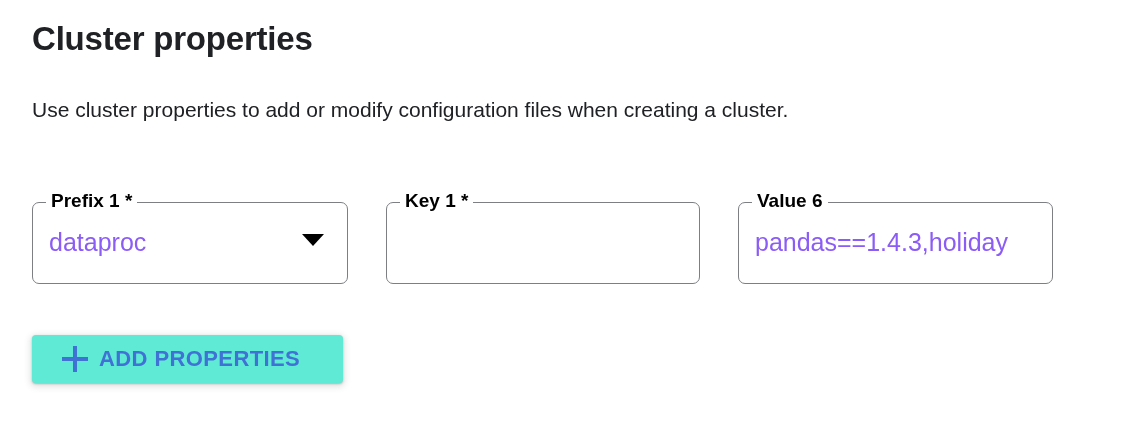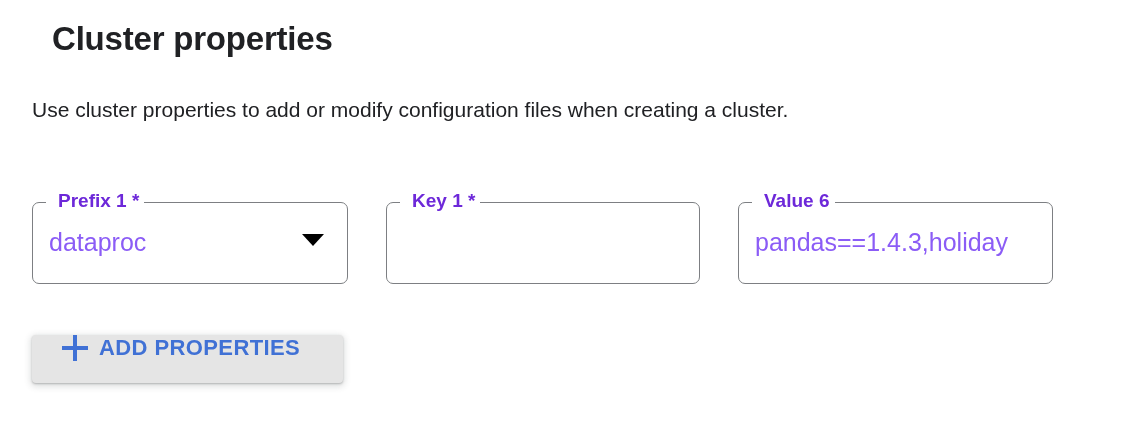--- a/index.html
+++ b/index.html
@@ -26,21 +26,20 @@
   .page-title {
     position: absolute;
     left: 32px;
     top: 19px;
     font-size: 33px;
     font-weight: bold;
     letter-spacing: -0.2px;
     line-height: 40px;
     color: #202124;
     white-space: nowrap;
-    margin-left: 20px;
   }
 
   .page-desc {
     position: absolute;
     left: 32px;
     top: 96px;
     font-size: 21px;
     font-weight: normal;
     line-height: 28px;
     color: #202124;
@@ -84,25 +83,24 @@
     height: 5px;
     background: #ffffff;
   }
 
   .field-label {
     position: absolute;
     top: -13px;
     font-size: 19px;
     font-weight: bold;
     line-height: 24px;
-    color: #6d28d9;
+    color: #000000;
     background: #ffffff;
     padding: 0 5px;
     white-space: nowrap;
-    margin-left: 7px;
   }
 
   .field-label-1 { left: 14px; }
   .field-label-2 { left: 14px; }
   .field-label-3 { left: 14px; }
 
   .field-value {
     position: absolute;
     left: 17px;
     top: 25px;
@@ -129,28 +127,28 @@
     border-top: 12px solid #000000;
   }
 
   
   .add-button {
     position: absolute;
     left: 32px;
     top: 335px;
     width: 311px;
     height: 48px;
-    background: #e5e5e5;
+    background: #5eead4;
     border: none;
     border-radius: 4px;
     box-shadow: 0 1px 2px rgba(60,64,67,0.30), 0 2px 6px 2px rgba(60,64,67,0.15);
     cursor: pointer;
     padding: 0;
     display: flex;
-    align-items: flex-start;
+    align-items: center;
     font-family: "Liberation Sans", sans-serif;
   }
 
   .add-button-plus {
     position: relative;
     width: 26px;
     height: 26px;
     margin-left: 30px;
     margin-right: 11px;
     flex: 0 0 auto;

